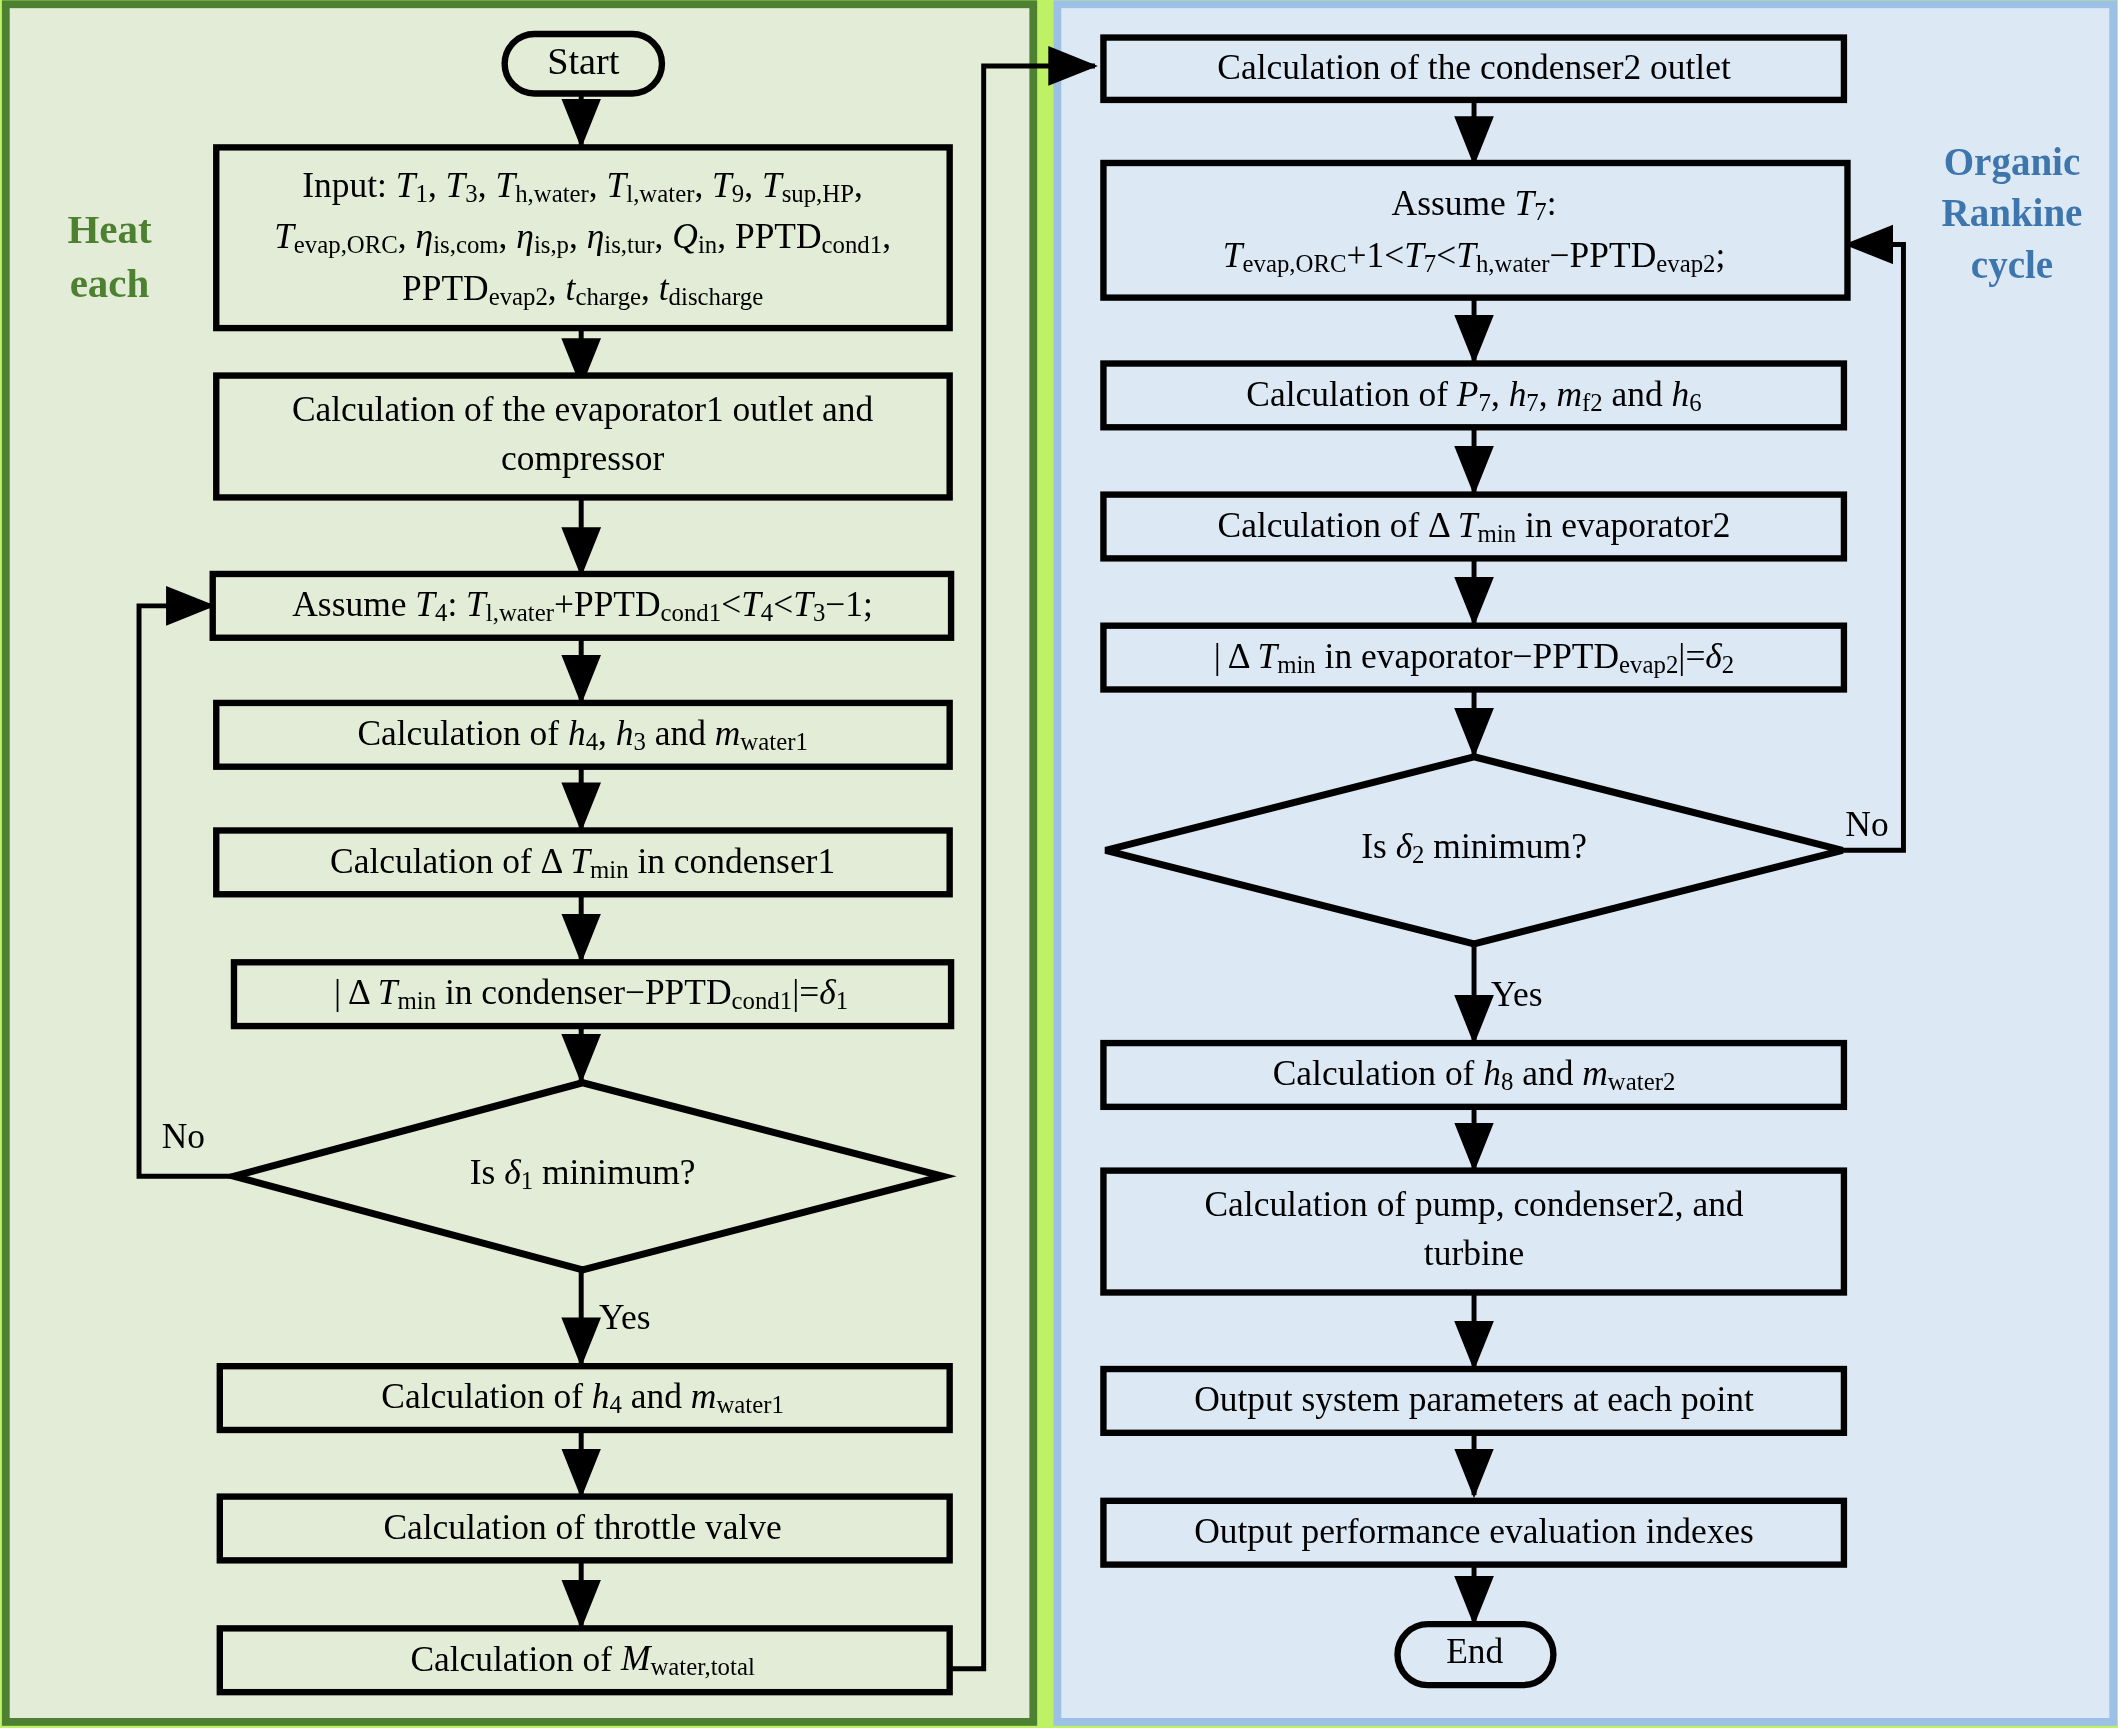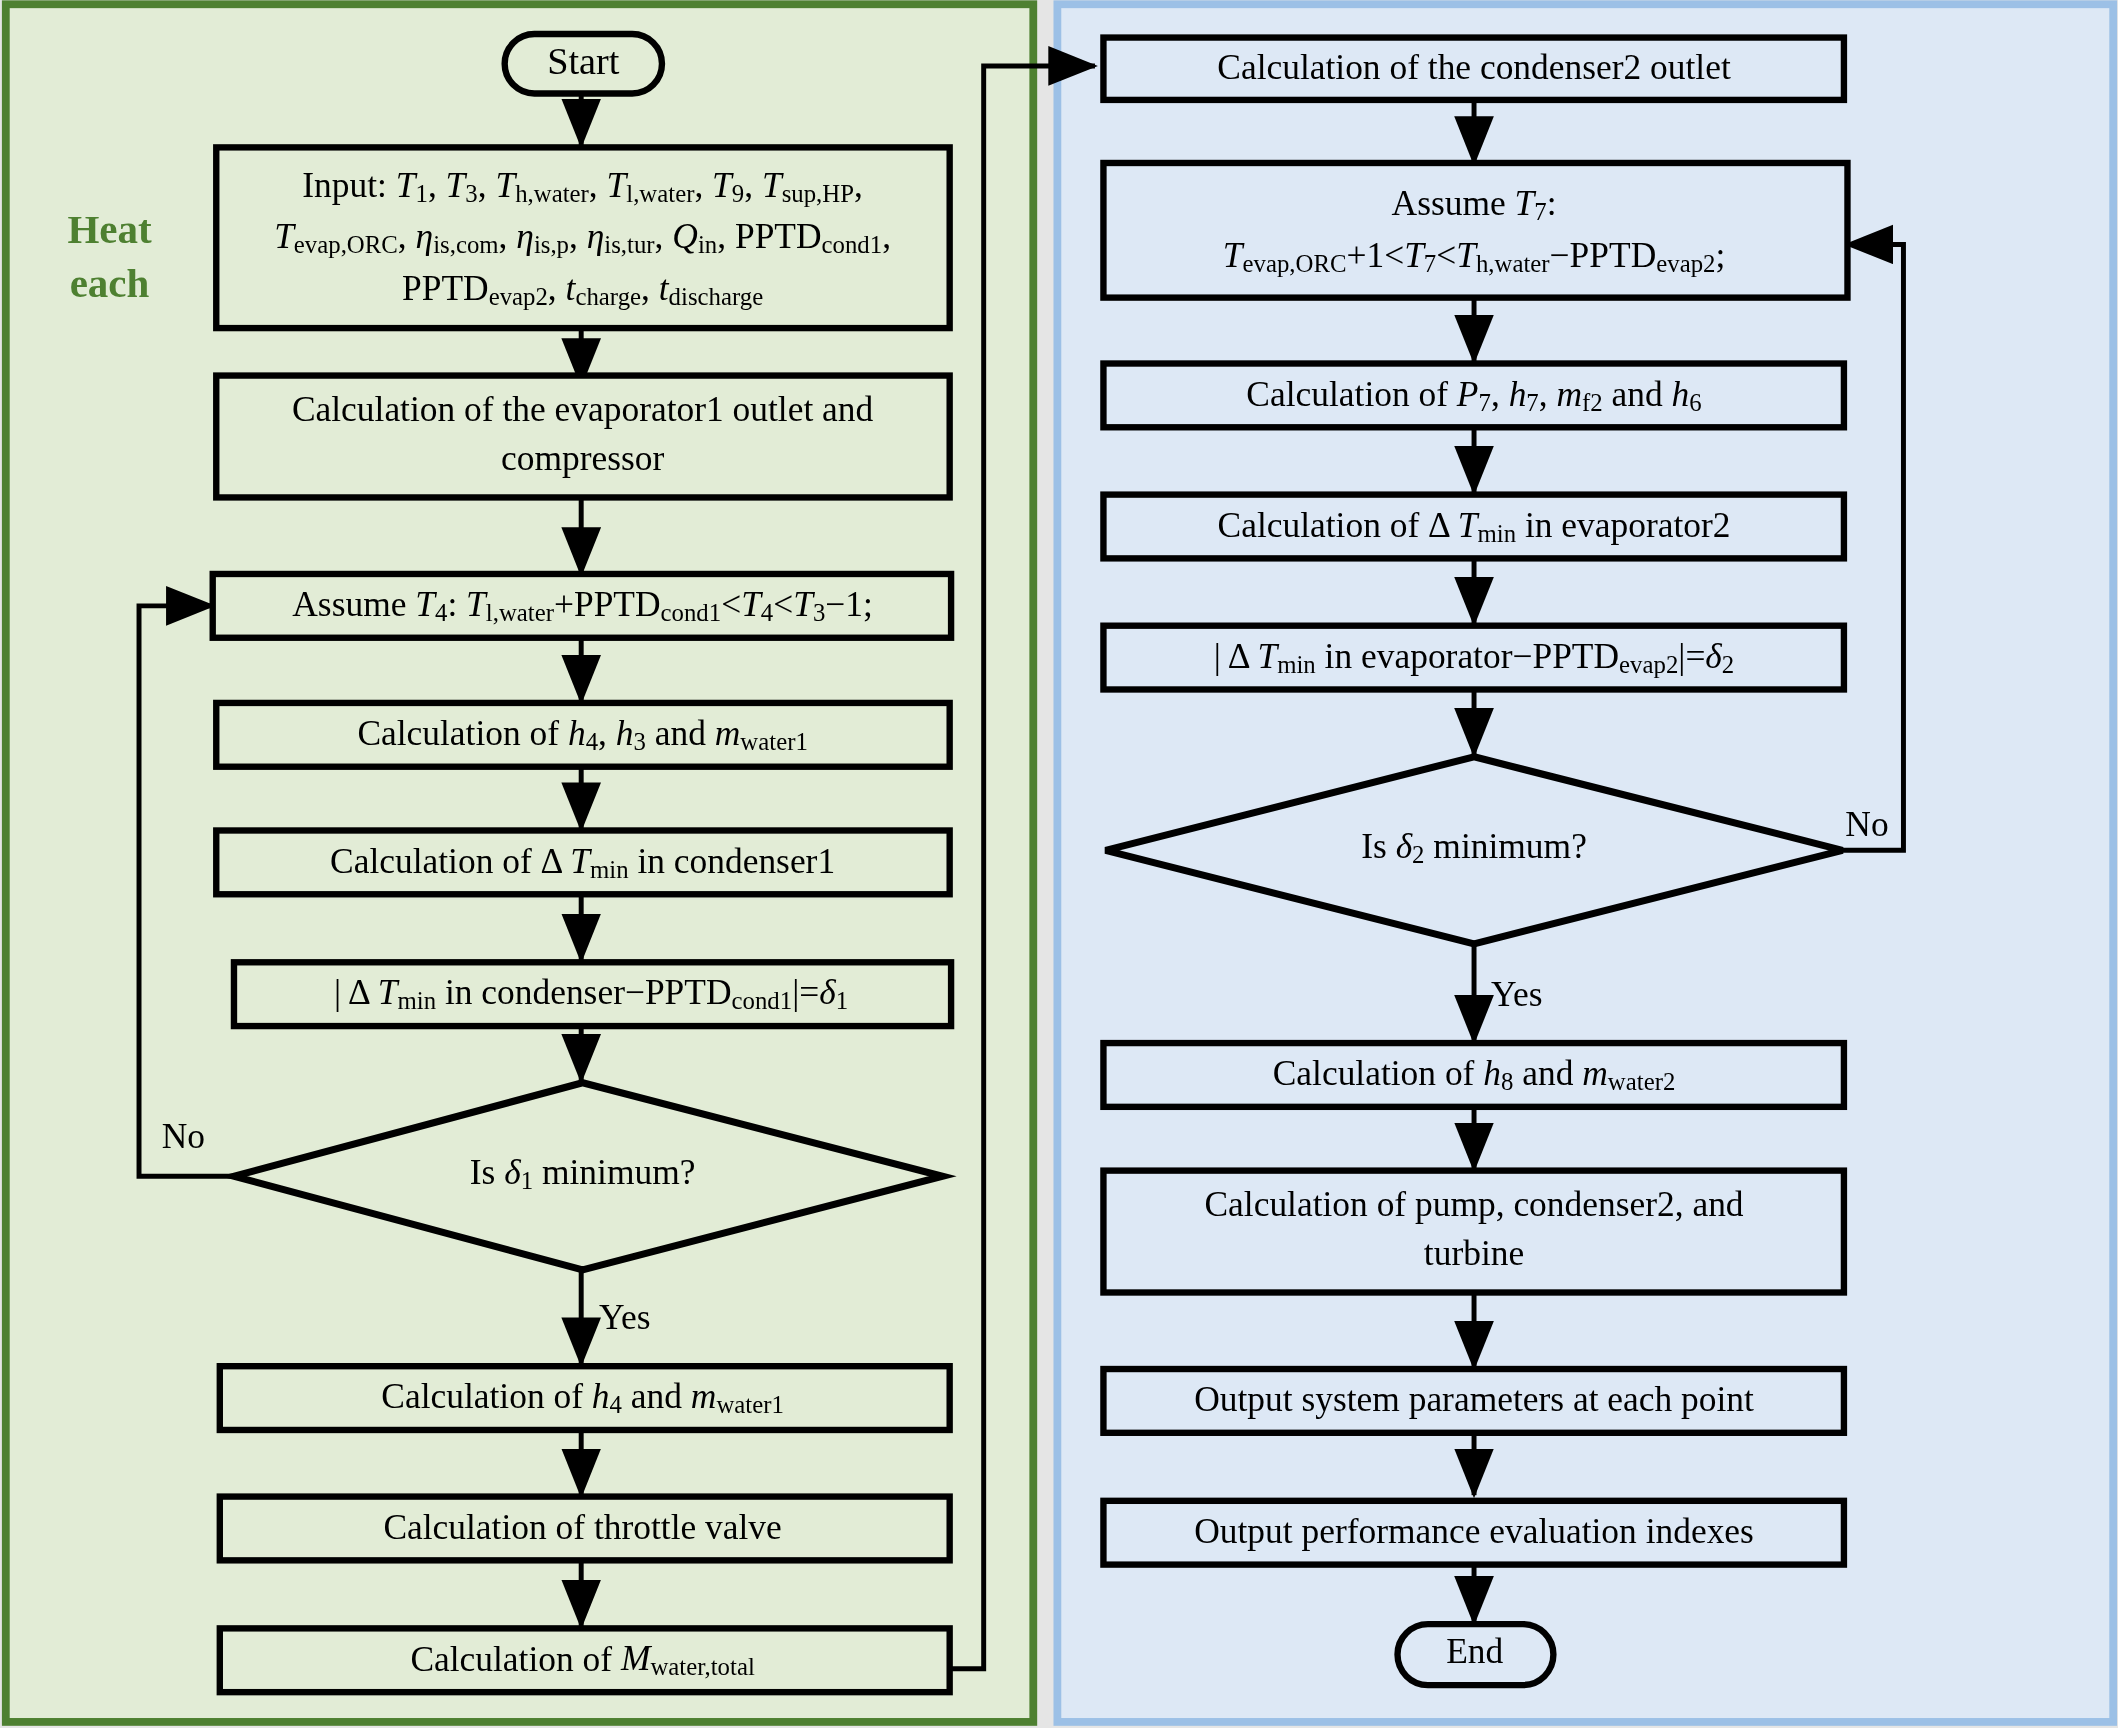--- a/index.html
+++ b/index.html
@@ -1,16 +1,16 @@
 <!DOCTYPE html>
 <html style="font-size:11.3px"><head>
 <meta charset="utf-8">
 <style>
   html,body{margin:0;padding:0;background:#ffffff;}
-  #stage{position:relative;width:2119px;height:1729px;background:#e5e5e5;
+  #stage{position:relative;width:2119px;height:1729px;background:#bef264;
          font-family:"Liberation Serif","DejaVu Serif",serif;}
   svg{position:absolute;left:0;top:0;width:2119px;height:1729px;}
   .panel-label{position:absolute;font-weight:bold;text-align:center;line-height:1.32;}
   .hp-label{color:#4e8031;margin-top:48px;}
   .orc-label{color:#3d75ad;}
   .nodetext{font-family:"Liberation Serif","DejaVu Serif",serif;fill:#000;
             text-anchor:middle;dominant-baseline:middle;}
   .edgelabel{font-family:"Liberation Serif","DejaVu Serif",serif;fill:#000;}
   .mi{font-style:italic;}
   .sub{font-size:0.70em;}
@@ -170,15 +170,20 @@
 
   <rect x="1972" y="2292" width="220" height="86" rx="43" ry="43" fill="#dde8f5" stroke="#000" stroke-width="9"></rect>
   <text class="nodetext" x="2081" y="2336" font-size="50">End</text>
 </svg>
 
 <div class="panel-label hp-label" style="left:21px;top:154px;width:177px;font-size:41px;">
   <div>Heat</div>
   <div>each</div>
 </div>
 
+<div class="panel-label orc-label" style="left:1917px;top:136px;width:190px;font-size:39px;">
+  <div>Organic</div>
+  <div>Rankine</div>
+  <div>cycle</div>
+</div>
 
 </div>
 
 
 </body></html>

